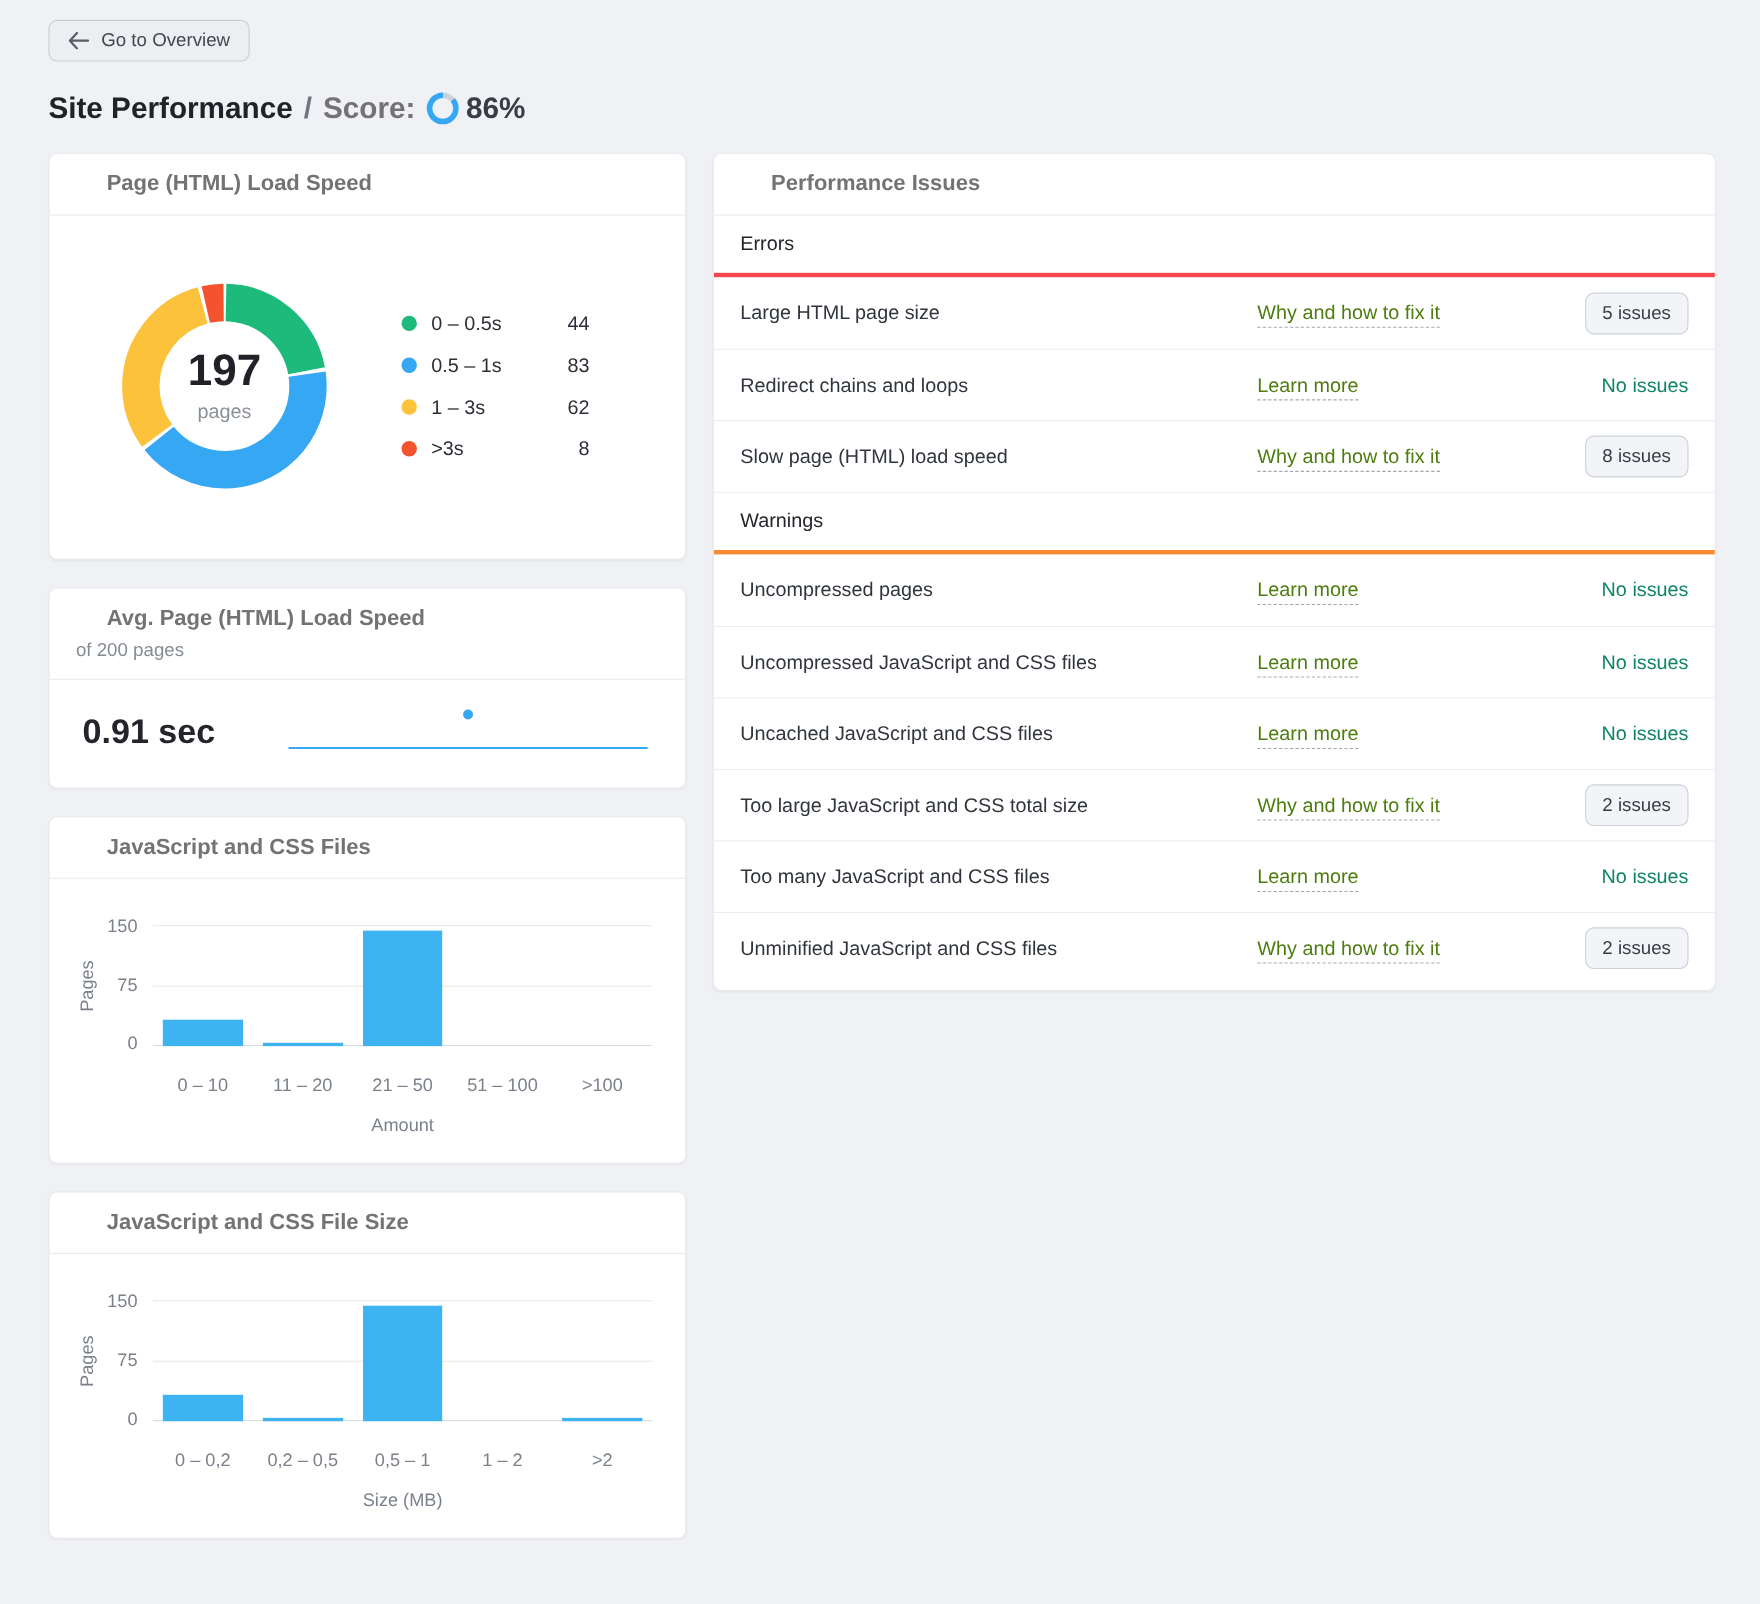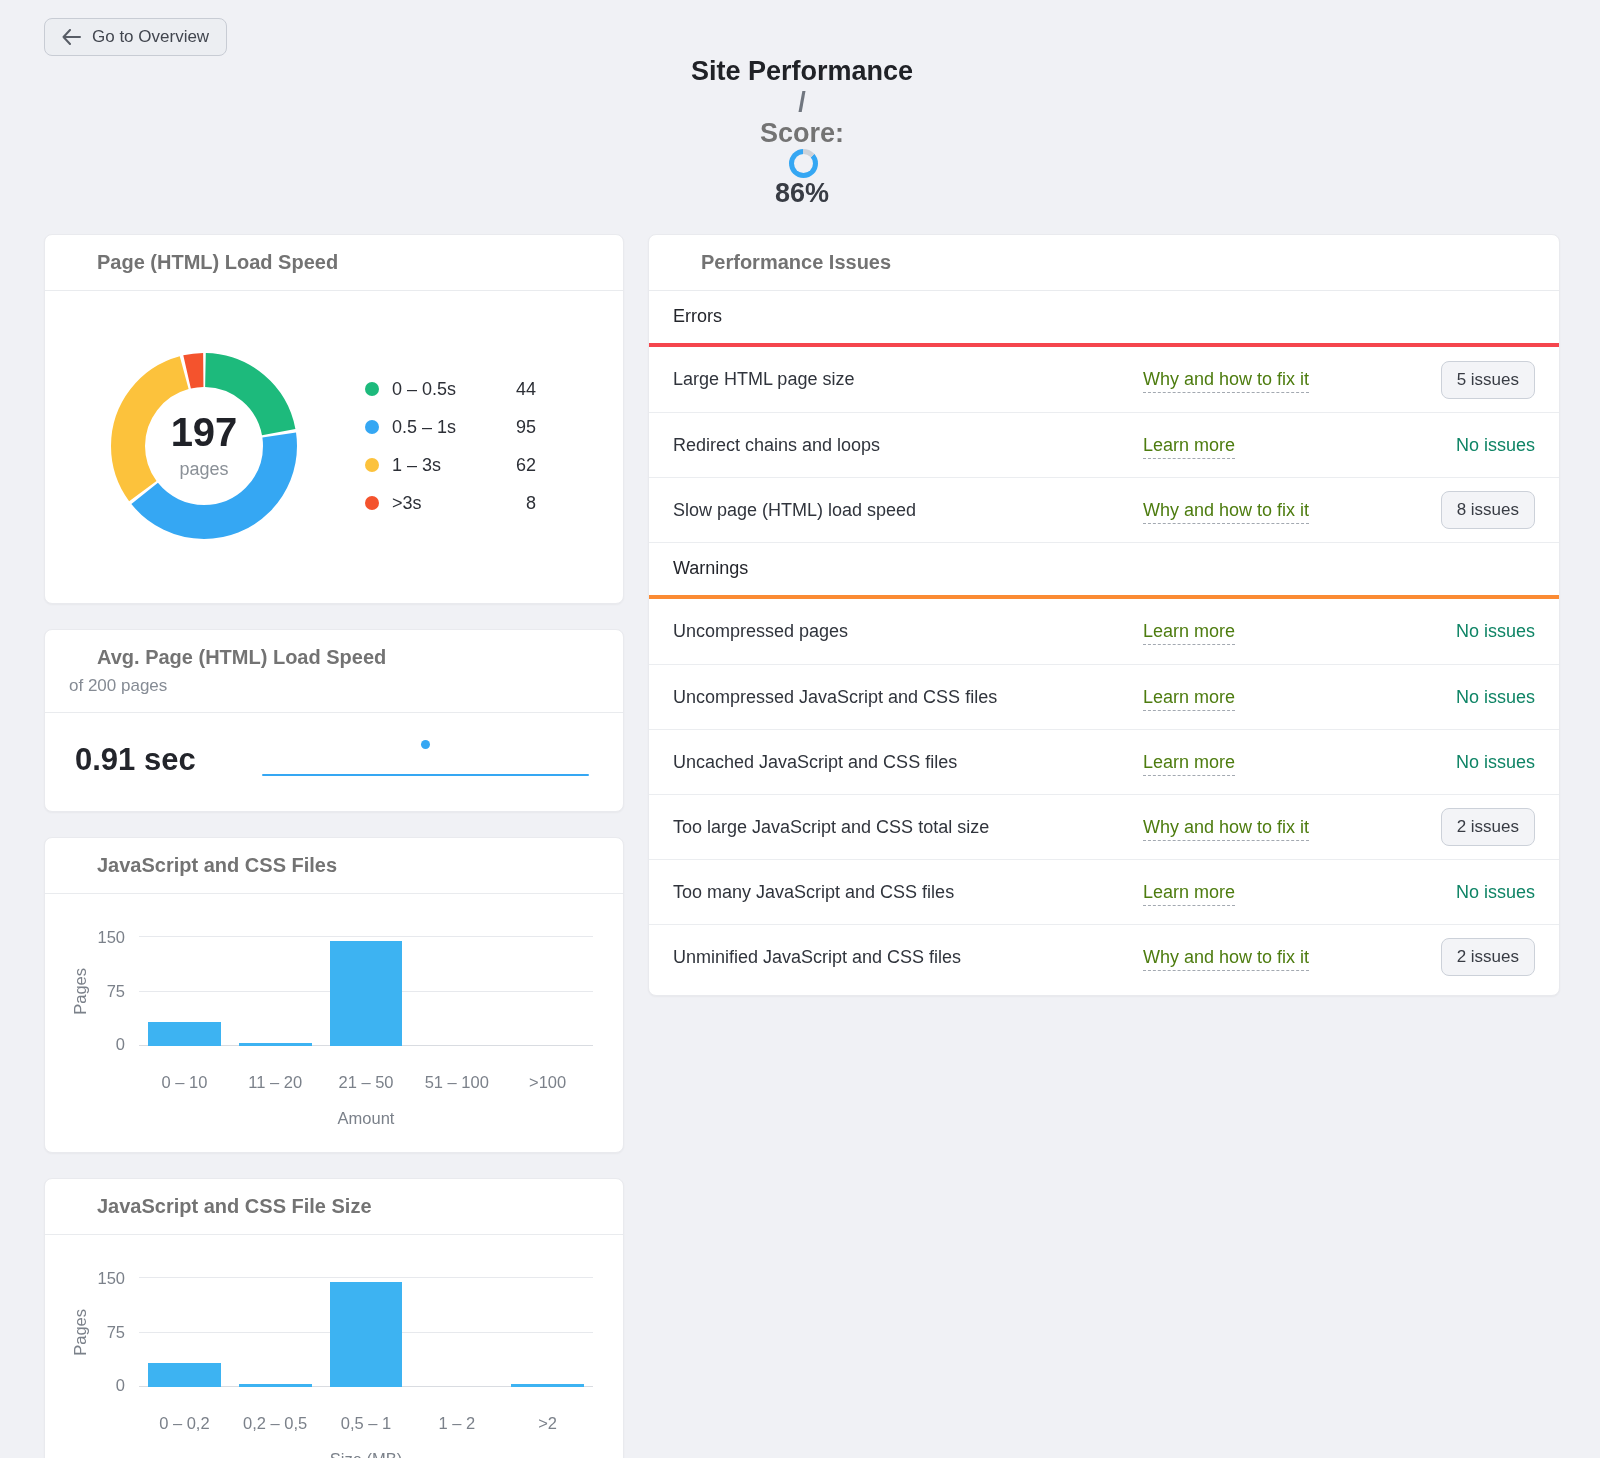--- a/index.html
+++ b/index.html
@@ -15,21 +15,21 @@
   
   .back-btn{
     display:inline-flex; align-items:center; gap:11px;
     padding:8px 17px; background:#eceef2;
     border:1px solid #c8ccd4; border-radius:8px;
     font-size:17px; color:#42464f; cursor:pointer;
     font-family:inherit;
   }
   .back-btn svg{ display:block; }
 
-  .title-row{ display:flex; align-items:center;flex-direction:column; }
+  .title-row{ margin-top:27px; display:flex; align-items:center; }
   .title-main{ font-size:27px; font-weight:700; color:#202227; }
   .title-sep{ font-size:27px; font-weight:700; color:#70767f; margin:0 10px; }
   .score-label{ font-size:27px; font-weight:700; color:#737373; }
   .score-ring{ width:29px; height:29px; border-radius:50%; margin:0 7px 0 10px; position:relative; }
   .score-hole{ position:absolute; inset:5px; border-radius:50%; background:#f0f1f5; }
   .score-value{ font-size:27px; font-weight:700; color:#383c44; }
 
   
   .columns{ display:flex; gap:24px; margin-top:25px; align-items:flex-start; }
   .left-col{ width:580px; flex:0 0 580px; display:flex; flex-direction:column; gap:25px; }
@@ -157,21 +157,21 @@
           </div>
           <div class="legend" id="donut-legend">
               <div class="legend-row">
                 <span class="legend-dot" style="background: rgb(29, 186, 124);"></span>
                 <span class="legend-label">0 – 0.5s</span>
                 <span class="legend-value">44</span>
               </div>
               <div class="legend-row">
                 <span class="legend-dot" style="background: rgb(53, 167, 243);"></span>
                 <span class="legend-label">0.5 – 1s</span>
-                <span class="legend-value">95</span>
+                <span class="legend-value">83</span>
               </div>
               <div class="legend-row">
                 <span class="legend-dot" style="background: rgb(252, 194, 60);"></span>
                 <span class="legend-label">1 – 3s</span>
                 <span class="legend-value">62</span>
               </div>
               <div class="legend-row">
                 <span class="legend-dot" style="background: rgb(244, 83, 45);"></span>
                 <span class="legend-label">&gt;3s</span>
                 <span class="legend-value">8</span>

